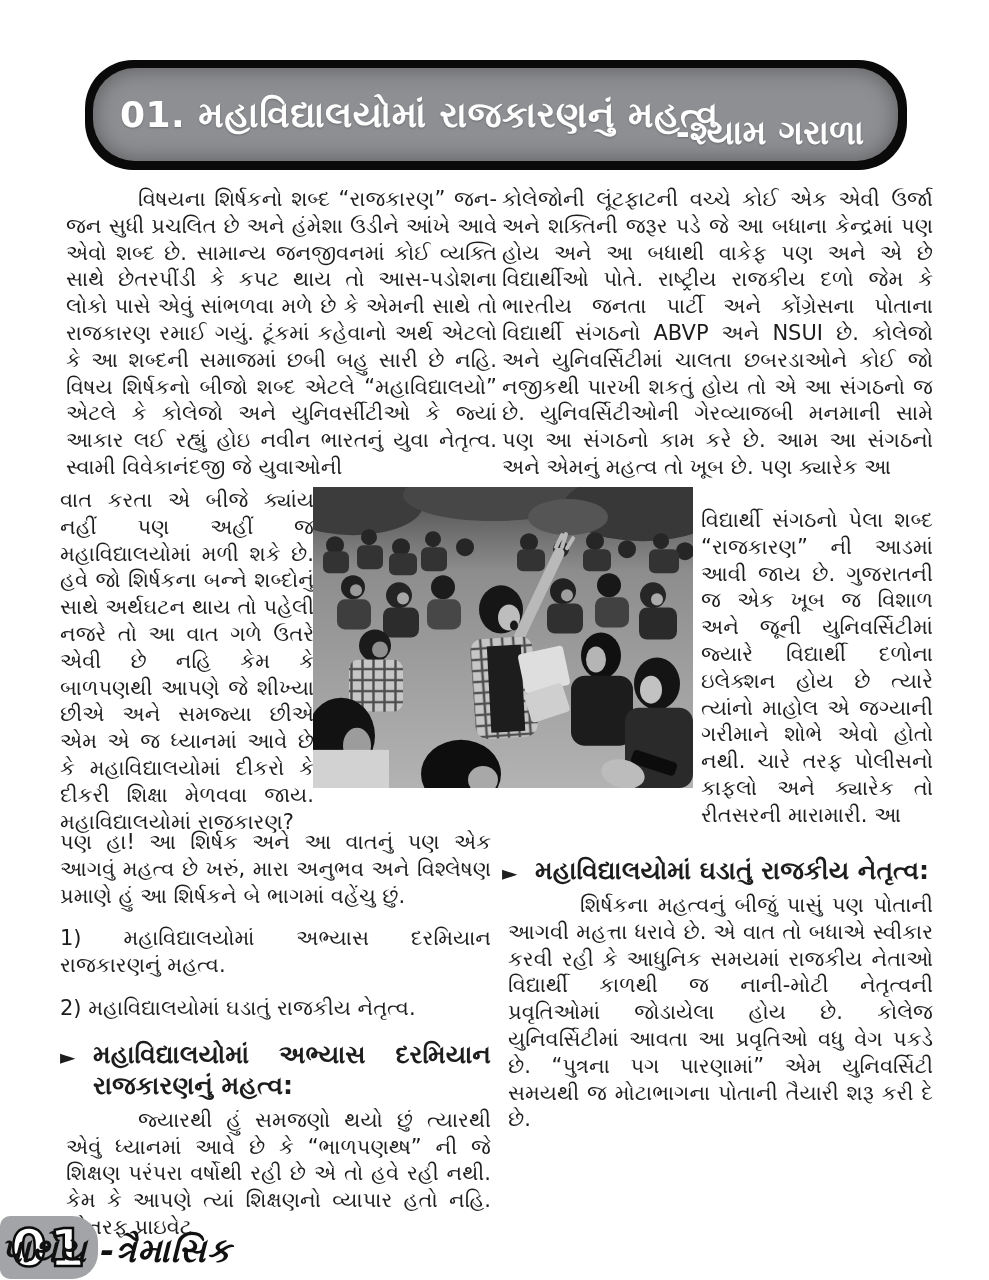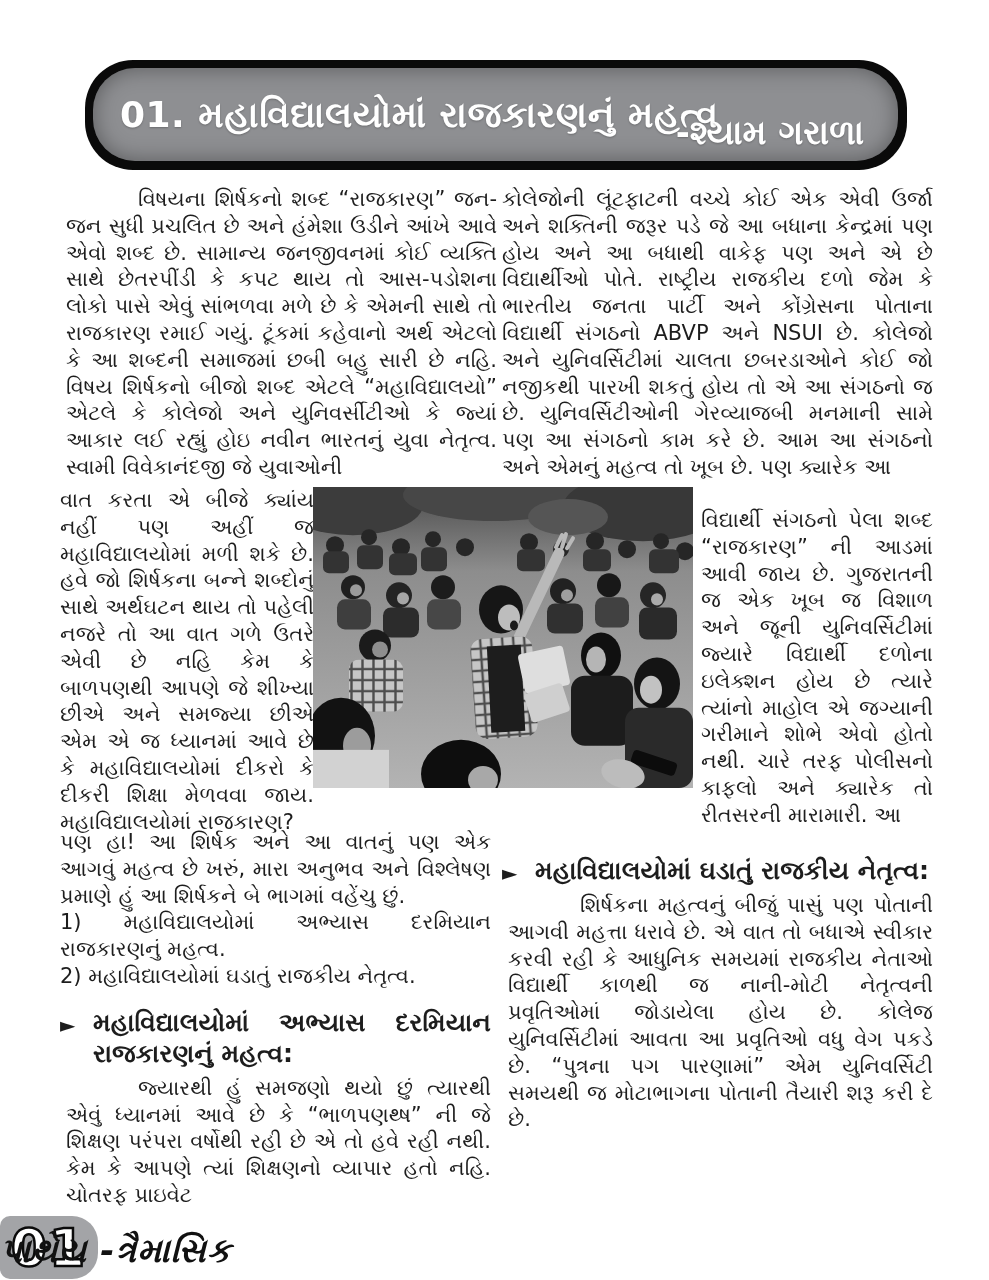--- a/index.html
+++ b/index.html
@@ -49,21 +49,21 @@
     font-size: 21px; line-height: 26.8px;
     text-align: justify;
   }
   .indent { text-indent: 72px; margin-left: 6px; }
   .col-wide { width: 431px; }
   .l-wide   { left: 60px; }
   .r-wide   { left: 502px; }
   .l-narrow { left: 60px;  width: 254px; }
   .r-narrow { left: 701px; width: 232px; margin-top: 20px; }
 
-  .list-item { text-align: justify; }
+  .list-item { text-align: justify; margin-top: 16px; }
 
   .section-heading {
     position: relative;
     padding-left: 33px;
     font-weight: bold;
     font-size: 25px; line-height: 31px;
     margin-top: 17px; margin-bottom: 6px;
     text-align: justify;
   }
   .arrow-ic {

